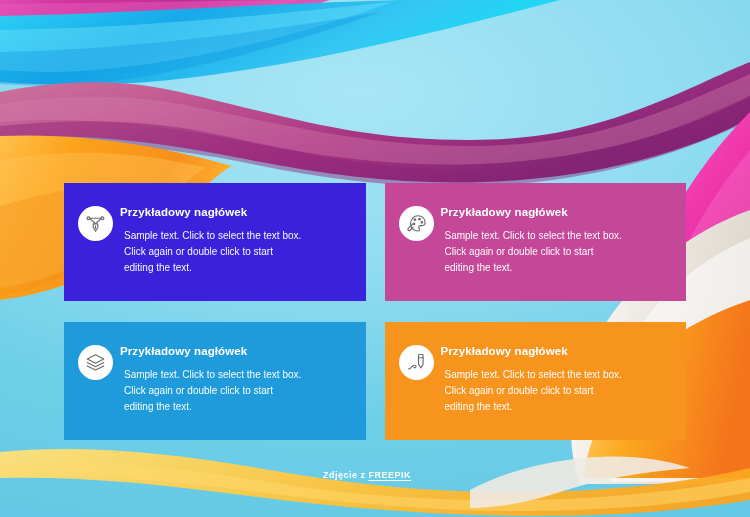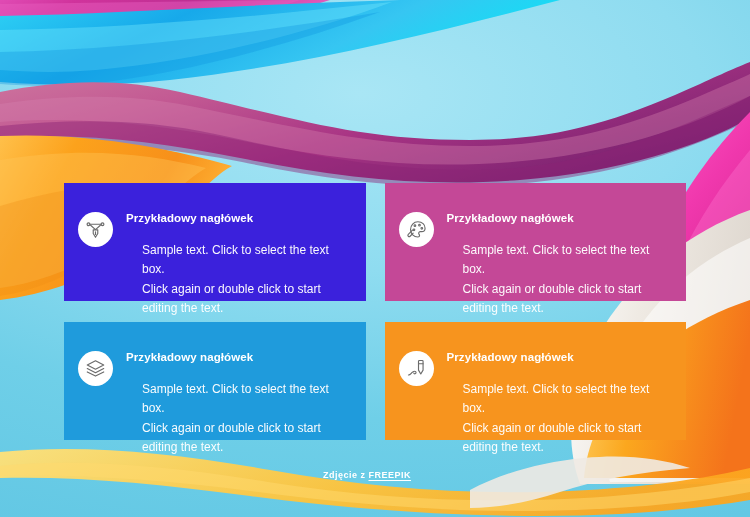--- a/index.html
+++ b/index.html
@@ -17,42 +17,42 @@
       radial-gradient(120% 90% at 48% 18%, #a9e6f5 0%, #8fdcf0 38%, #6fcfe8 70%, #63c8e4 100%);
   }
   .bg-svg{position:absolute;inset:0;width:750px;height:517px;}
 
   
   .cards{position:absolute;left:64px;top:183px;width:622px;}
   .row{display:flex;gap:19px;}
   .row + .row{margin-top:21px;}
   .card{
     width:302px;height:118px;box-sizing:border-box;
-    padding:28px 18px 0 14px;
-    display:flex;align-items:flex-start;gap:13px;
+    padding:22px 18px 0 14px;
+    display:flex;align-items:flex-start;gap:7px;
     position:relative;
   }
   .card.purple{background:#3b21dc;}
   .card.pink{background:#c44897;}
   .card.blue{background:#1f9bdc;}
   .card.orange{background:#f7941e;}
 
   .badge{
     width:35px;height:35px;flex:0 0 35px;border-radius:50%;
     background:#ffffff;display:flex;align-items:center;justify-content:center;
     margin-top:1px;
   }
   .badge svg{display:block;}
   .ctext{flex:1 1 auto;min-width:0;padding-top:1px;}
   .chead{
     color:#ffffff;font-weight:bold;font-size:11.5px;letter-spacing:.1px;
     margin:0 0 9px 0;line-height:1.1;
   }
   .cbody{
-    color:#ffffff;font-size:12px;line-height:1.62;margin:16px;opacity:.97;
+    color:#ffffff;font-size:10px;line-height:1.62;margin:4px;opacity:.97;
     white-space:pre-line;
   }
 
   
   .footer{
     position:absolute;left:0;right:16px;top:470px;text-align:center;
     font-size:9px;font-weight:bold;color:#ffffff;letter-spacing:.5px;
   }
   .footer .lnk{color:#ffffff;text-decoration:underline;text-underline-offset:2px;}
 </style>

